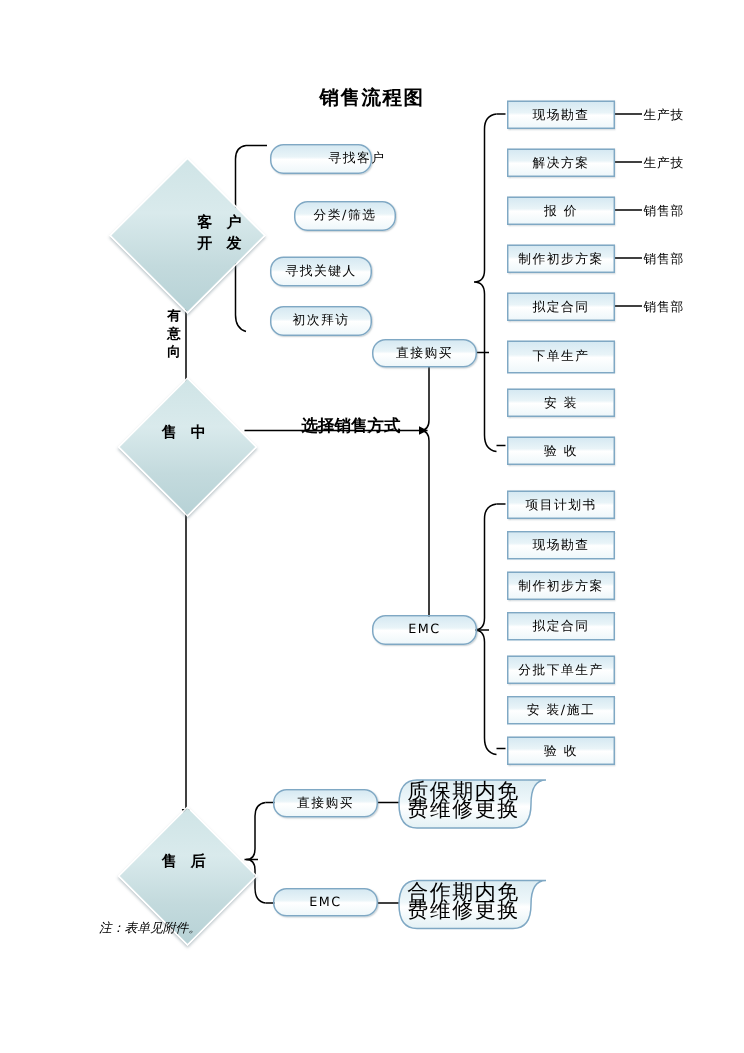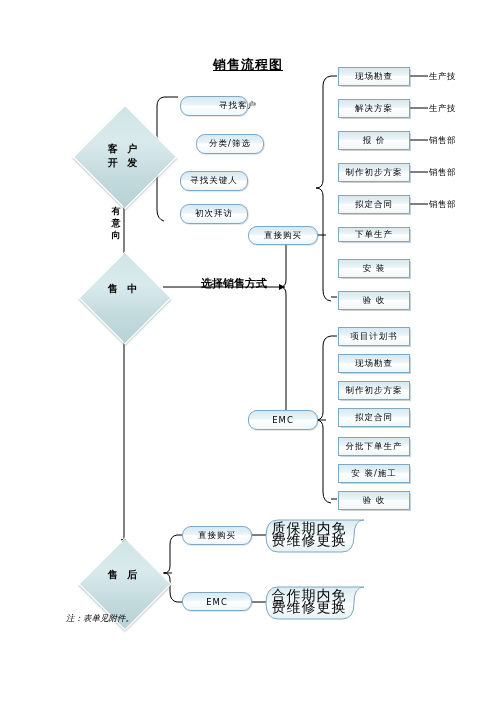--- a/index.html
+++ b/index.html
@@ -8,21 +8,21 @@
     width:496px;height:702px;position:relative;overflow:hidden;
     font-family:"DejaVu Sans","Liberation Sans",sans-serif;
     color:#111;
   }
   #canvas{position:absolute;left:0;top:0;width:496px;height:702px;}
   .svglayer{position:absolute;left:0;top:0;width:496px;height:702px;pointer-events:none;}
 
   
   .title{
     position:absolute;left:0;top:56px;width:496px;text-align:center;
-    font-size:13px;font-weight:bold;letter-spacing:1px;color:#000;text-decoration:underline;
+    font-size:13px;font-weight:bold;letter-spacing:1px;color:#000;
   }
 
   
   .box{
     position:absolute;box-sizing:border-box;
     border:1px solid #7fa8c4;
     background:linear-gradient(to bottom,#d6e9f2 0%,#e9f4f8 42%,#ffffff 52%,#eef7fa 100%);
     display:flex;align-items:center;justify-content:center;
     font-size:8.5px;color:#000;letter-spacing:1px;white-space:nowrap;
     box-shadow:0.6px 0.6px 1px rgba(120,140,150,0.40);
@@ -128,21 +128,21 @@
       <path d="M410,108 L428,108"></path>
       <path d="M410,140 L428,140"></path>
       <path d="M410,172 L428,172"></path>
       <path d="M410,204 L428,204"></path>
     </g>
   </svg>
 
   <div class="title">销售流程图</div>
 
   <div class="diamond" style="left:88px;top:120px;width:72px;height:72px;"></div>
-  <div class="dlabel" style="left:84px;top:142px;width:80px;">
+  <div class="dlabel" style="left:84px;top:142px;width:80px;text-align:right;">
     <div>客  户</div>
     <div>开  发</div>
   </div>
 
   <div class="vtext" style="left:110px;top:205px;">
     <div>有</div>
     <div>意</div>
     <div>向</div>
   </div>
 
@@ -170,21 +170,21 @@
 
   <div class="box" style="left:338px;top:131px;width:72px;height:19px;">报  价</div>
   <div class="dept" style="left:429px;top:135px;">销售部</div>
 
   <div class="box" style="left:338px;top:163px;width:72px;height:19px;">制作初步方案</div>
   <div class="dept" style="left:429px;top:167px;">销售部</div>
 
   <div class="box" style="left:338px;top:195px;width:72px;height:19px;">拟定合同</div>
   <div class="dept" style="left:429px;top:199px;">销售部</div>
 
-  <div class="box" style="left:338px;top:227px;width:72px;height:15px;">下单生产</div>
+  <div class="box" style="left:338px;top:227px;width:72px;height:22px;">下单生产</div>
 
   <div class="box" style="left:338px;top:259px;width:72px;height:19px;">安  装</div>
 
   <div class="box" style="left:338px;top:291px;width:72px;height:19px;">验  收</div>
 
   <div class="box" style="left:338px;top:327px;width:72px;height:19px;">项目计划书</div>
   <div class="box" style="left:338px;top:354px;width:72px;height:19px;">现场勘查</div>
   <div class="box" style="left:338px;top:381px;width:72px;height:19px;">制作初步方案</div>
   <div class="box" style="left:338px;top:408px;width:72px;height:19px;">拟定合同</div>
   <div class="box" style="left:338px;top:437px;width:72px;height:19px;">分批下单生产</div>

